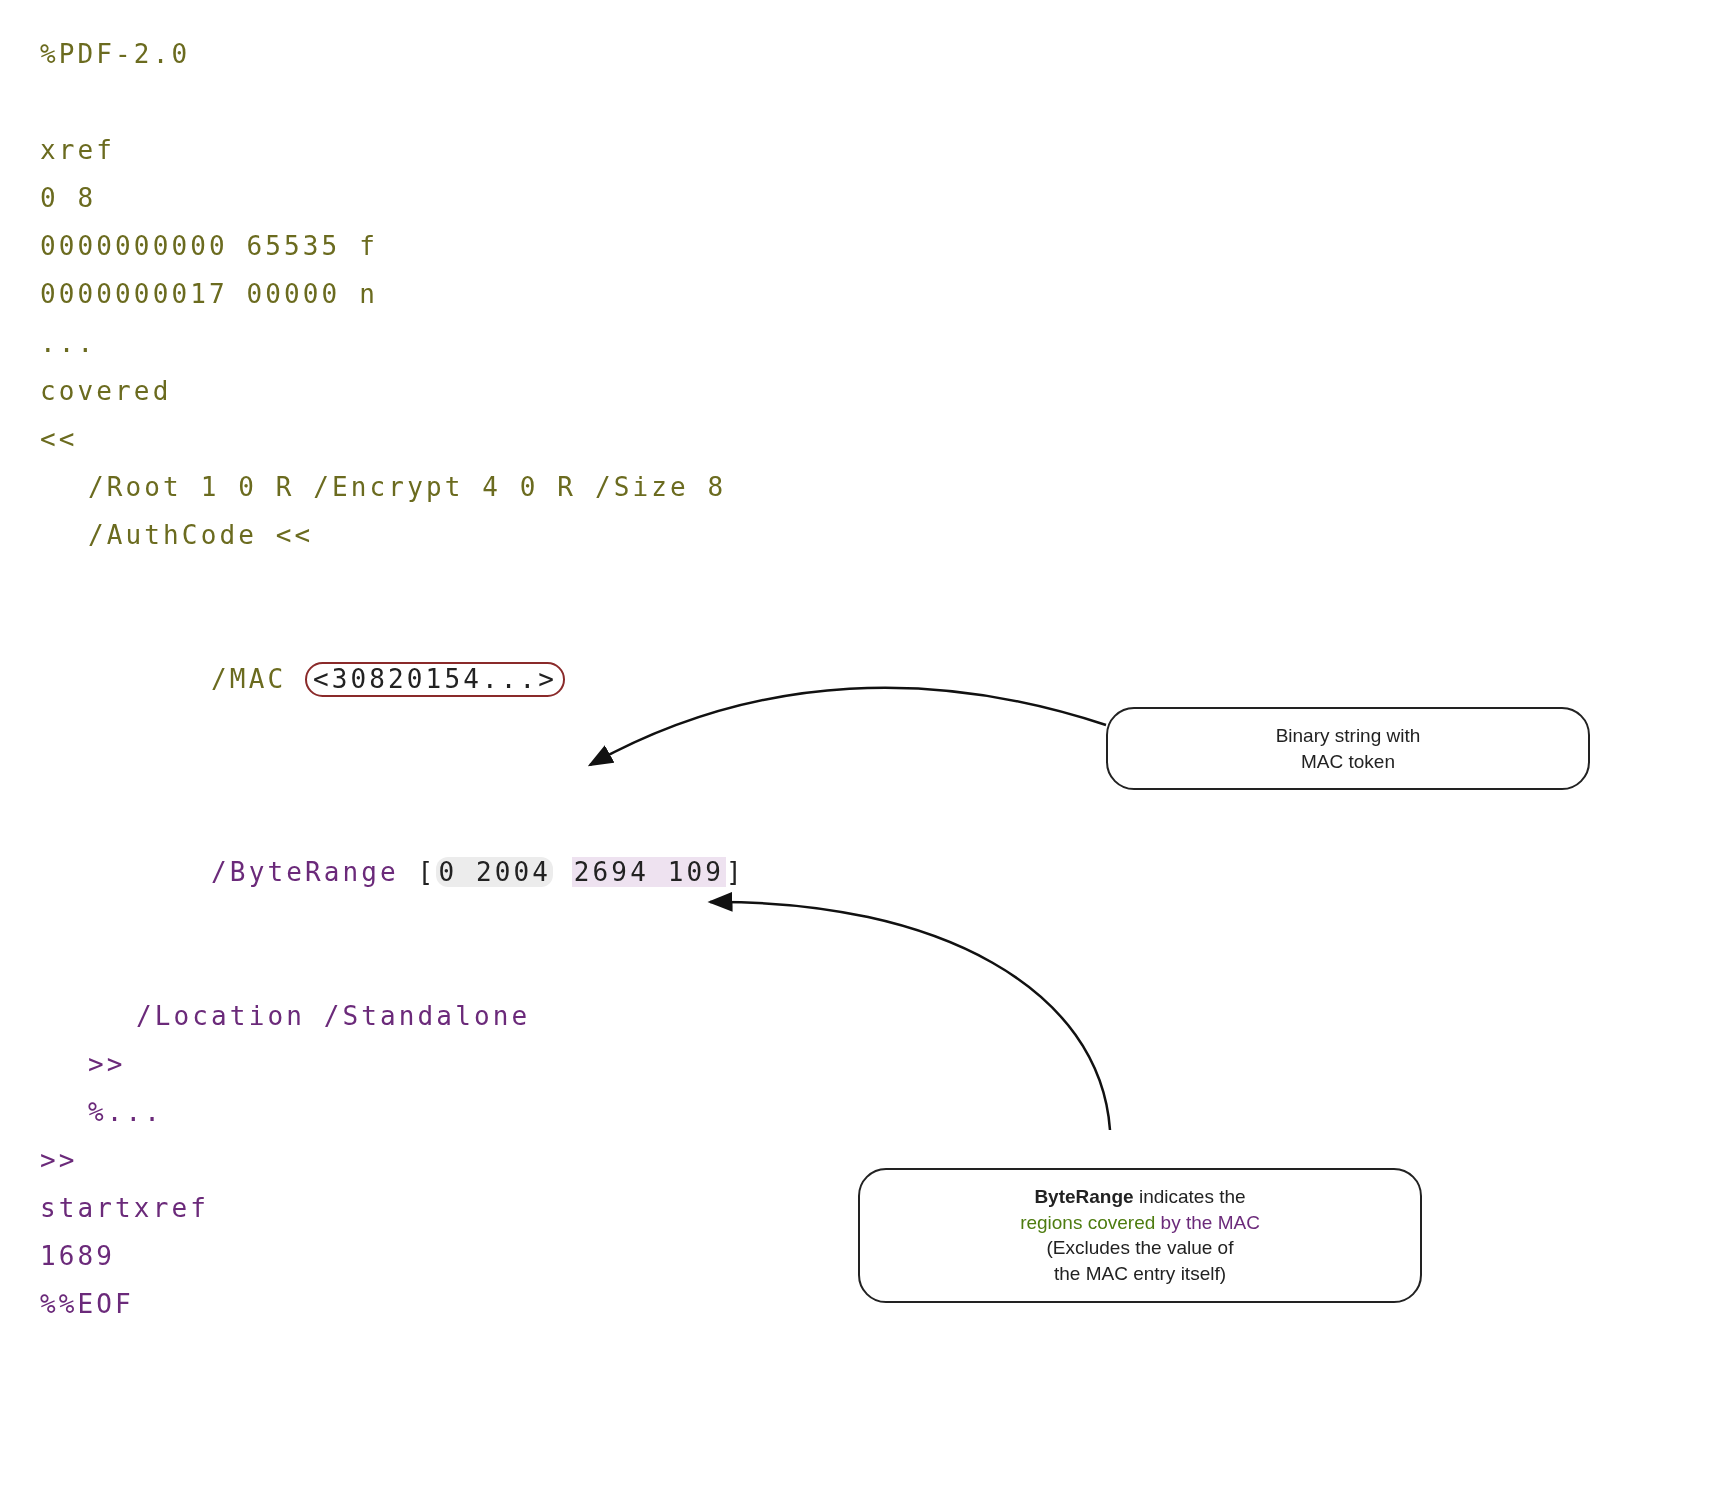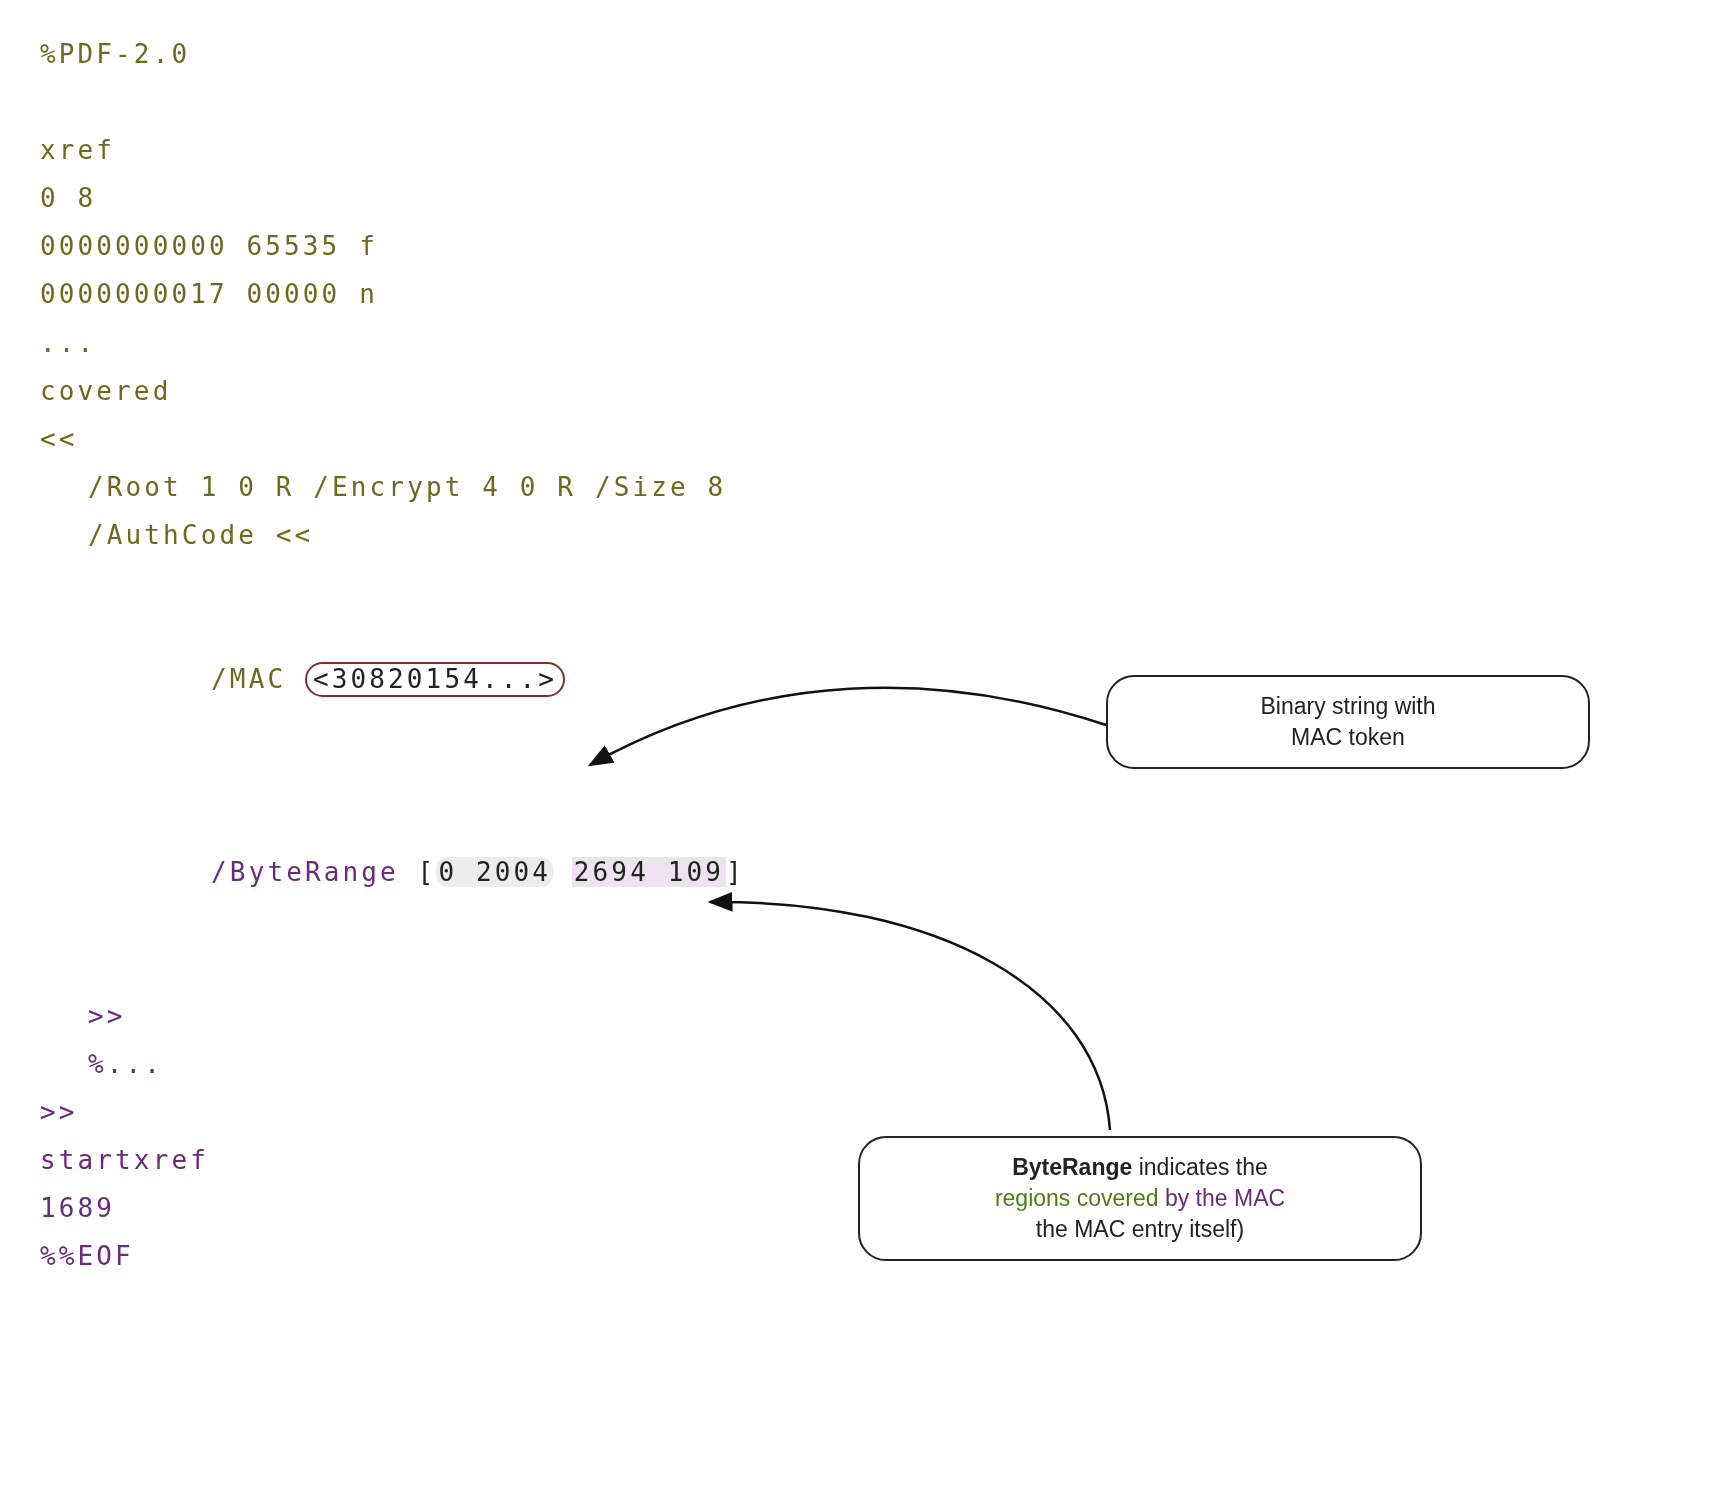--- a/index.html
+++ b/index.html
@@ -37,25 +37,26 @@
   .hl-grey { background: #ececec; padding: 0 2px; border-radius: 12px; }
   .hl-lilac { background: #eee2f0; padding: 0 2px; margin-top: 20px; }
 
   .callout {
     position: absolute;
     background: #fff;
     border: 2.5px solid #222;
     border-radius: 28px;
     padding: 14px 30px;
     font-family: "Segoe UI", "Helvetica Neue", Arial, sans-serif;
-    font-size: 23px;
+    font-size: 19px;
     line-height: 1.35;
     text-align: center;
     letter-spacing: normal;
     color: #222;
+    margin-top: 32px;
   }
   .callout .b { font-weight: 700; }
   .callout .olive-sans { color: #4d7c0f; }
   .callout .purple-sans { color: #6b2a7a; }
 
   svg.overlay {
     position: absolute;
     top: 0; left: 0;
     pointer-events: none;
   }
@@ -83,39 +84,41 @@
   </div>
 
   <div class="gap"></div>
 
   <div class="line indent2">
     <span class="purple">/ByteRange </span><span class="dark">[</span><span class="dark hl-grey">0 2004</span><span class="dark"> </span><span class="dark hl-lilac">2694 109</span><span class="dark">]</span>
   </div>
 
   <div class="gap"></div>
 
+  <div class="line indent2"><span class="purple">/Location /Standalone</span></div>
   <div class="line indent1"><span class="purple">&gt;&gt;</span></div>
   <div class="line indent1"><span class="purple">%...</span></div>
   <div class="line"><span class="purple">&gt;&gt;</span></div>
   <div class="line"><span class="purple">startxref</span></div>
   <div class="line"><span class="purple">1689</span></div>
   <div class="line"><span class="purple">%%EOF</span></div>
 
   <div class="callout" style="top:645px; left:1066px; width:420px;">
     <div>Binary string with</div>
     <div>MAC token</div>
   </div>
 
   <div class="callout" style="top:1106px; left:818px; width:500px;">
     <div>
       <span class="b">ByteRange</span><span> indicates the</span>
     </div>
     <div>
       <span class="olive-sans">regions covered</span><span class="purple-sans"> by the MAC</span>
     </div>
+    <div>(Excludes the value of</div>
     <div>the MAC entry itself)</div>
   </div>
 
   <svg class="overlay" width="1713" height="1508">
     <defs>
       <marker id="arrowhead" markerWidth="10" markerHeight="8" refX="9" refY="4" orient="auto" markerUnits="strokeWidth">
         <path d="M0,0 L10,4 L0,8 Z" fill="#111"></path>
       </marker>
     </defs>
 

